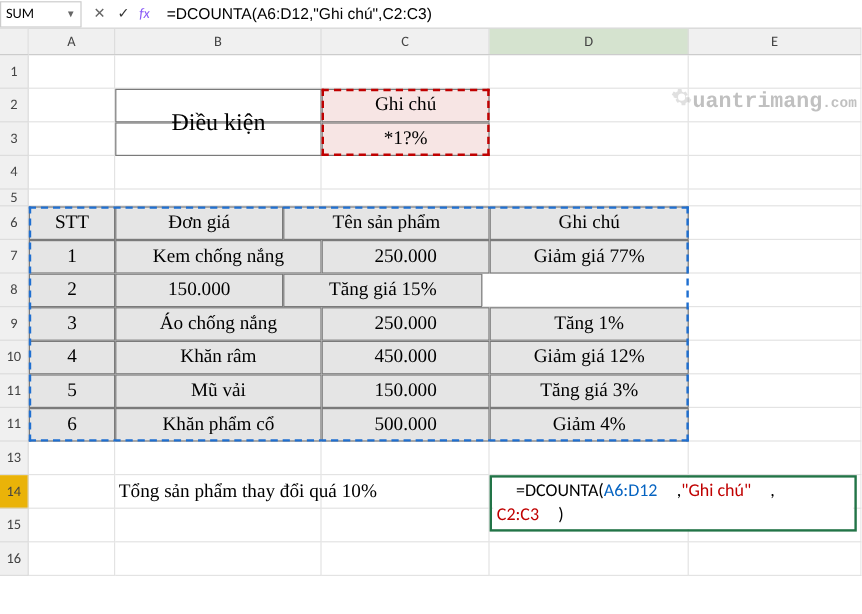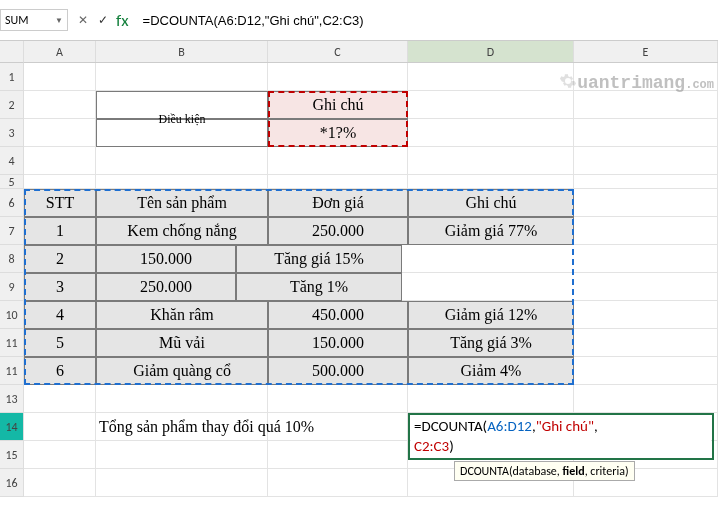--- a/index.html
+++ b/index.html
@@ -8,41 +8,41 @@
   font-size: 14px;
   background: #fff;
   width: 718px;
   height: 512px;
   overflow: hidden;
   position: relative;
 }
 .formula-bar {
   display: flex;
   align-items: center;
-  height: 41px;
+  height: 24px;
   border-bottom: 1px solid #ccc;
   background: #fff;
   font-family: Calibri, Arial, sans-serif;
   font-size: 12px;
 }
 .name-box {
   width: 68px;
   height: 22px;
   border: 1px solid #ccc;
   padding: 2px 4px;
   display: flex;
   align-items: center;
   justify-content: space-between;
   background: #fff;
 }
 .name-box-dropdown { color: #666; font-size: 8px; }
 .fb-buttons { display: flex; gap: 6px; padding: 0 8px; align-items: center; }
 .fb-btn { color: #666; cursor: pointer; font-size: 12px; width: 14px; text-align: center; }
 .fb-btn.check { color: #333; }
-.fx-label { color: #15803d; font-size: 17px; }
+.fx-label { font-style: italic; color: #8b5cf6; font-size: 12px; }
 .formula-input {
   flex: 1;
   padding: 2px 6px;
   border: none;
   outline: none;
   font-size: 13px;
 }
 .grid-area { position: relative; display: flex; }
 .row-headers { display: flex; flex-direction: column; width: 24px; background: #f0f0f0; }
 .corner { width: 24px; height: 22px; background: #f0f0f0; border-right: 1px solid #ddd; border-bottom: 1px solid #ccc; }
@@ -50,21 +50,21 @@
   height: 28px;
   border-bottom: 1px solid #ddd;
   border-right: 1px solid #ddd;
   display: flex;
   align-items: center;
   justify-content: center;
   font-size: 12px;
   color: #444;
   font-family: Calibri, Arial;
 }
-.row-hdr.active { background: #14b8a6; }
+.row-hdr.active { background: #eab308; }
 .cols-and-cells { flex: 1; position: relative; }
 .col-headers { display: flex; height: 22px; background: #f0f0f0; border-bottom: 1px solid #ccc; }
 .col-hdr {
   border-right: 1px solid #ddd;
   display: flex; align-items: center; justify-content: center;
   font-size: 12px; color: #444; font-family: Calibri, Arial;
 }
 .col-hdr.active { background: #d5e3cf; }
 .cells { position: relative; }
 .row { display: flex; height: 28px; }
@@ -78,21 +78,21 @@
 }
 .cA { width: 72px; }
 .cB { width: 172px; }
 .cC { width: 140px; }
 .cD { width: 166px; }
 .cE { width: 140px; }
 
 .tbl-border { border: 1px solid #7a7a7a !important; }
 .tbl-light-blue { background: #e5e5e5; }
 .tbl-light-red { background: #f7e5e4; }
-.cl-black { color: #000; }
+.cl-black { color: #000; margin-left: 16px; }
 .cl-blue { color: #0563C1; }
 .cl-darkred { color: #C00000; }
 
 .active-cell-border {
   position: absolute;
   border: 2px solid #227447;
   background: rgba(255,255,255,0);
   pointer-events: none;
   z-index: 10;
 }
@@ -224,62 +224,63 @@
       <div class="row" style="height:14px;">
           <div class="cell cA"></div>
           <div class="cell cB"></div>
           <div class="cell cC"></div>
           <div class="cell cD"></div>
           <div class="cell cE rightcol"></div>
         </div>
 
       <div class="row">
         <div class="cell cA tbl-border tbl-light-blue">STT</div>
+        <div class="cell cC tbl-border tbl-light-blue">Đơn giá</div>
         <div class="cell cB tbl-border tbl-light-blue">Tên sản phẩm</div>
-        <div class="cell cC tbl-border tbl-light-blue">Đơn giá</div>
         <div class="cell cD tbl-border tbl-light-blue">Ghi chú</div>
         <div class="cell cE rightcol"></div>
       </div>
 
       <div class="row">
         <div class="cell cA tbl-border tbl-light-blue">1</div>
         <div class="cell cB tbl-border tbl-light-blue">Kem chống nắng</div>
         <div class="cell cC tbl-border tbl-light-blue">250.000</div>
         <div class="cell cD tbl-border tbl-light-blue">Giảm giá 77%</div>
         <div class="cell cE rightcol"></div>
       </div>
       <div class="row">
         <div class="cell cA tbl-border tbl-light-blue">2</div>
         <div class="cell cC tbl-border tbl-light-blue">150.000</div>
         <div class="cell cD tbl-border tbl-light-blue">Tăng giá 15%</div>
         <div class="cell cE rightcol"></div>
       </div>
       <div class="row">
         <div class="cell cA tbl-border tbl-light-blue">3</div>
+        <div class="cell cB tbl-border tbl-light-blue">Áo chống nắng</div>
         <div class="cell cC tbl-border tbl-light-blue">250.000</div>
         <div class="cell cD tbl-border tbl-light-blue">Tăng 1%</div>
         <div class="cell cE rightcol"></div>
       </div>
       <div class="row">
         <div class="cell cA tbl-border tbl-light-blue">4</div>
         <div class="cell cB tbl-border tbl-light-blue">Khăn râm</div>
         <div class="cell cC tbl-border tbl-light-blue">450.000</div>
         <div class="cell cD tbl-border tbl-light-blue">Giảm giá 12%</div>
         <div class="cell cE rightcol"></div>
       </div>
       <div class="row">
         <div class="cell cA tbl-border tbl-light-blue">5</div>
         <div class="cell cB tbl-border tbl-light-blue">Mũ vải</div>
         <div class="cell cC tbl-border tbl-light-blue">150.000</div>
         <div class="cell cD tbl-border tbl-light-blue">Tăng giá 3%</div>
         <div class="cell cE rightcol"></div>
       </div>
       <div class="row">
         <div class="cell cA tbl-border tbl-light-blue">6</div>
-        <div class="cell cB tbl-border tbl-light-blue">Giảm quàng cổ</div>
+        <div class="cell cB tbl-border tbl-light-blue">Khăn phẩm cổ</div>
         <div class="cell cC tbl-border tbl-light-blue">500.000</div>
         <div class="cell cD tbl-border tbl-light-blue">Giảm 4%</div>
         <div class="cell cE rightcol"></div>
       </div>
 
       <div class="row">
           <div class="cell cA"></div>
           <div class="cell cB"></div>
           <div class="cell cC"></div>
           <div class="cell cD"></div>
@@ -304,37 +305,34 @@
           <div class="cell cE rightcol"></div>
         </div>
       <div class="row">
           <div class="cell cA"></div>
           <div class="cell cB"></div>
           <div class="cell cC"></div>
           <div class="cell cD"></div>
           <div class="cell cE rightcol"></div>
         </div>
 
-      <div style="position:absolute; top:28px; left:72px; width:172px; height:56px; display:flex; align-items:center; justify-content:center; pointer-events:none; font-size:12px;">
+      <div style="position:absolute; top:28px; left:72px; width:172px; height:56px; display:flex; align-items:center; justify-content:center; pointer-events:none; font-size:20px;">
         <span>Điều kiện</span>
       </div>
 
       <div class="range-dash blue" style="top:126px; left:0; width:550px; height:196px;"></div>
 
       <div class="range-dash darkred" style="top:28px; left:244px; width:140px; height:56px;"></div>
 
       <div class="active-cell-border" style="top:350px; left:384px; width:306px; height:47px;"></div>
 
       <div class="fcell-wrap" style="top:352px; left:387px; width:300px;">
         <span class="cl-black">=DCOUNTA(</span><span class="cl-blue">A6:D12</span><span class="cl-black">,</span><span class="cl-darkred">"Ghi chú"</span><span class="cl-black">,</span><br><span class="cl-darkred">C2:C3</span><span class="cl-black">)</span>
       </div>
 
-      <div class="tooltip" style="top:398px; left:430px;">
-        <span>DCOUNTA</span>(<span>database</span>, <b>field</b>, <span>criteria</span>)
-      </div>
 
     </div>
   </div>
 </div>
 
 <div class="watermark">
   <span class="gear">
     <svg width="18" height="18" viewBox="0 0 24 24">
         <path fill="rgba(140,140,140,0.55)" d="M12 8a4 4 0 100 8 4 4 0 000-8zm9 4a7 7 0 01-.1 1.2l2 1.6-2 3.4-2.4-1a7 7 0 01-2 1.2l-.4 2.6h-4l-.4-2.6a7 7 0 01-2-1.2l-2.4 1-2-3.4 2-1.6A7 7 0 013 12a7 7 0 01.1-1.2l-2-1.6 2-3.4 2.4 1a7 7 0 012-1.2L7.9 3h4l.4 2.6a7 7 0 012 1.2l2.4-1 2 3.4-2 1.6c.1.4.1.8.1 1.2z"></path>
       </svg>

